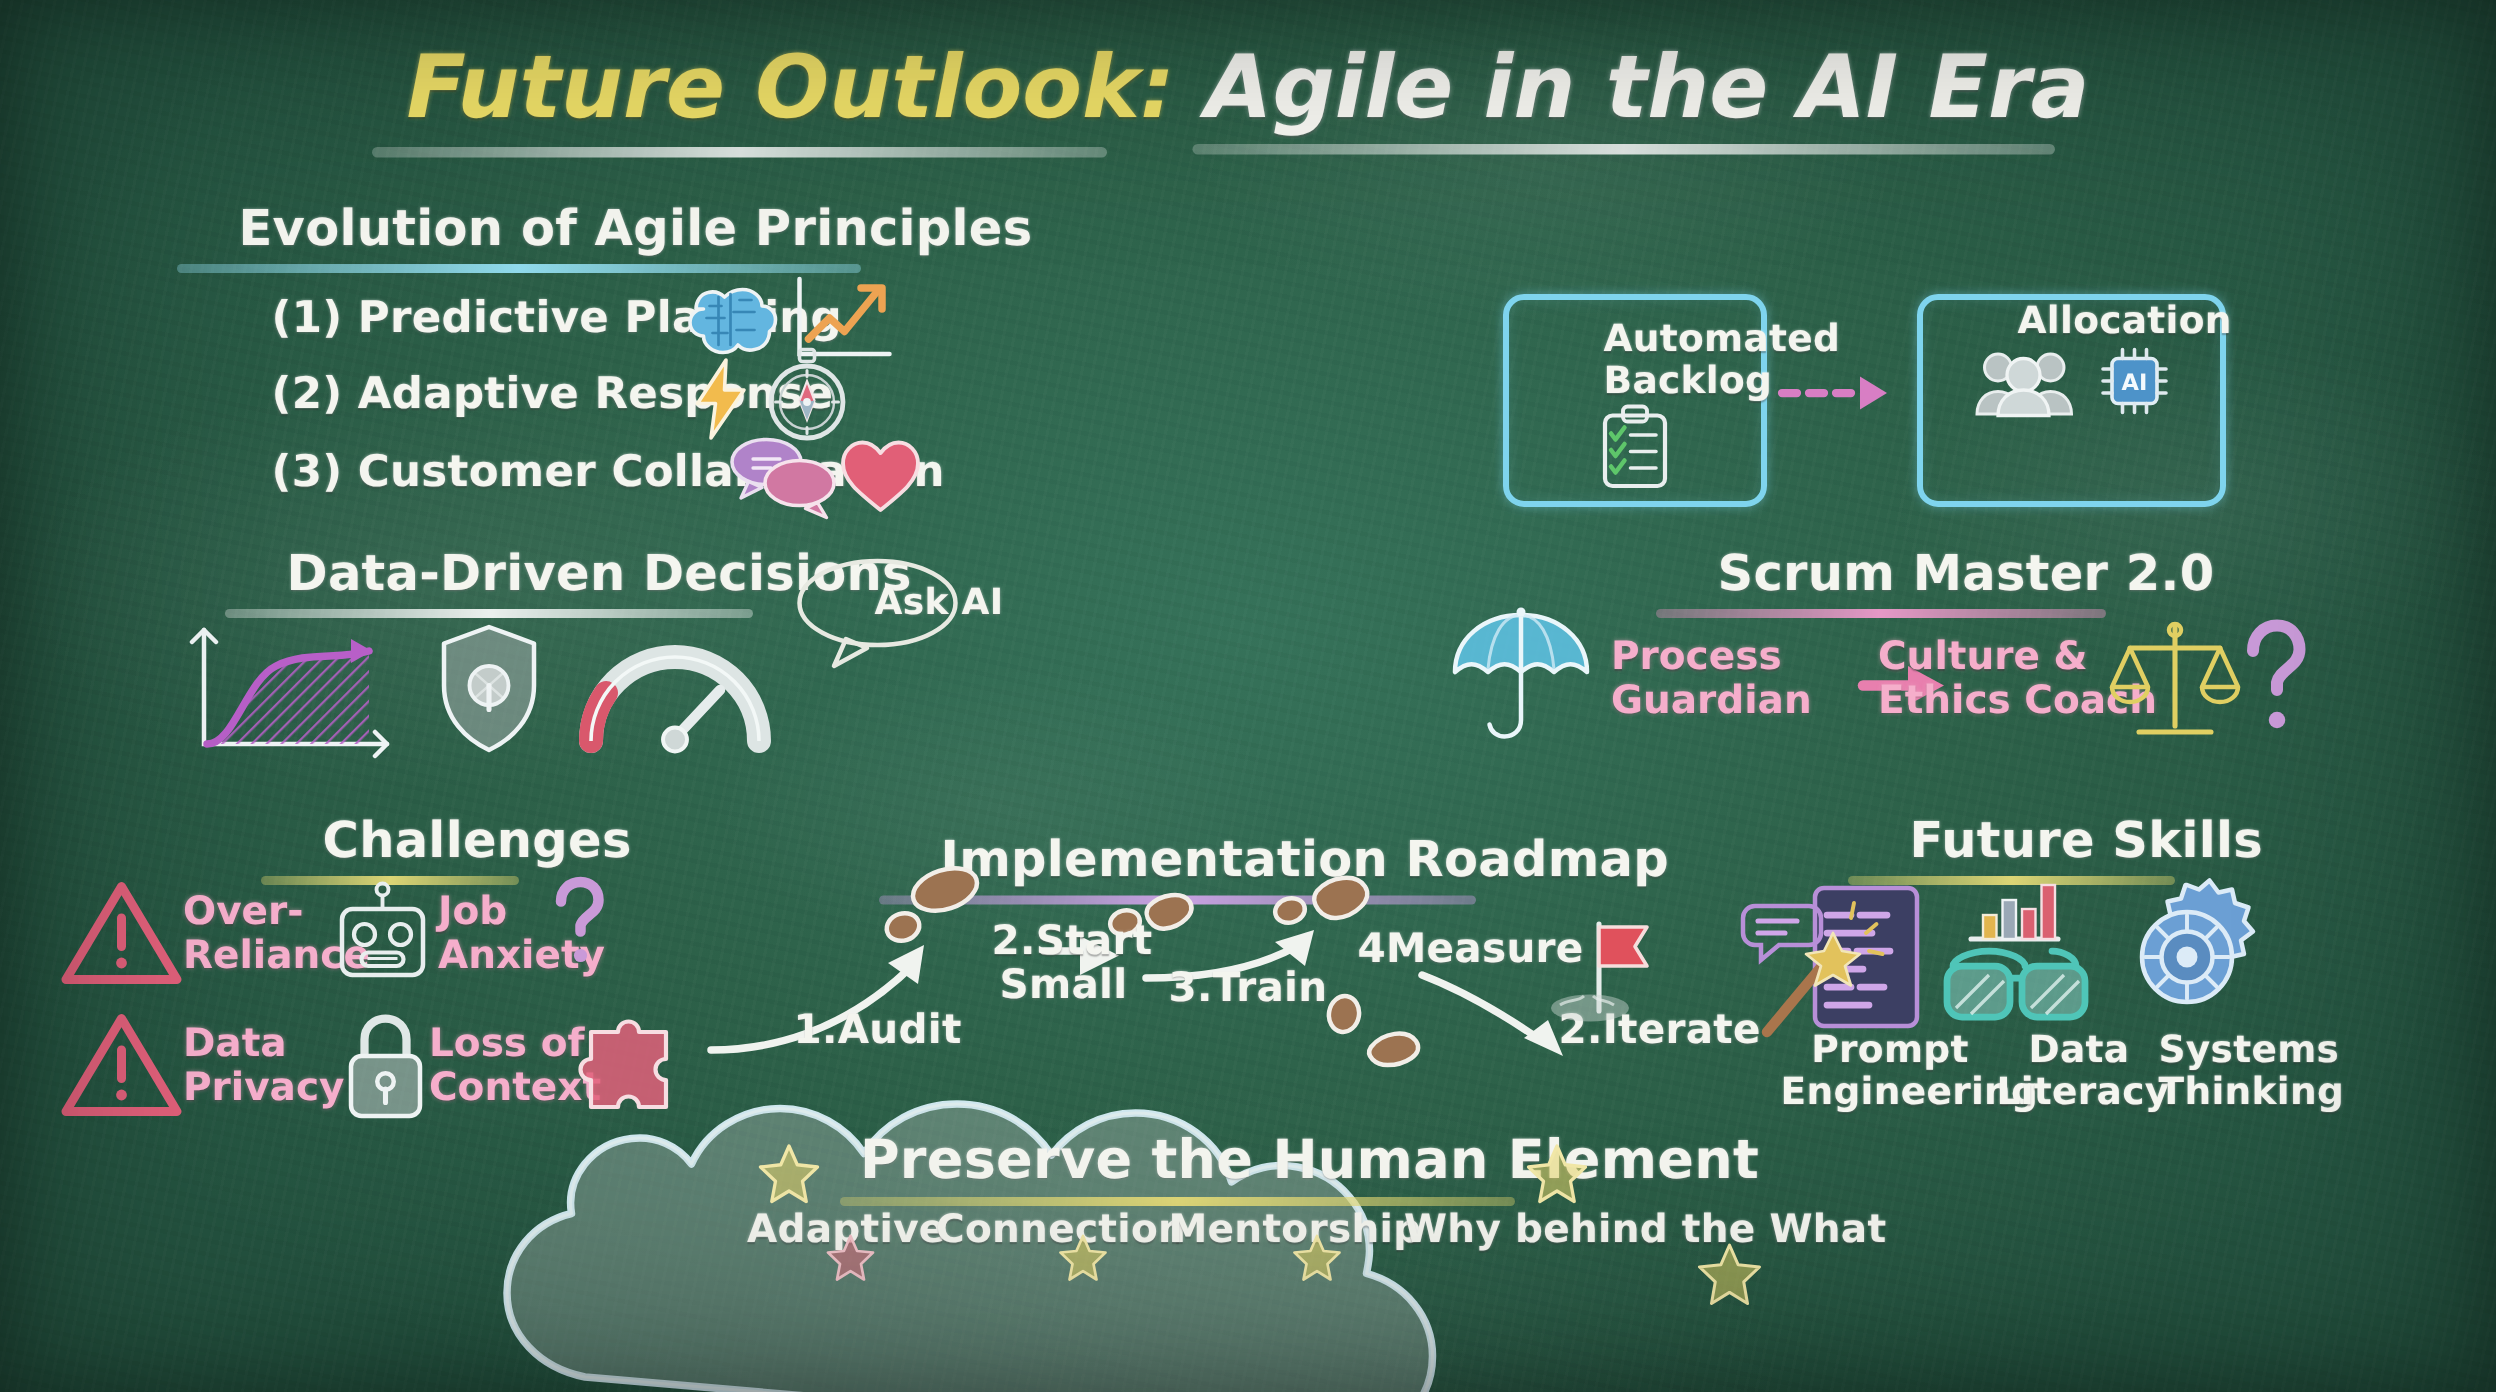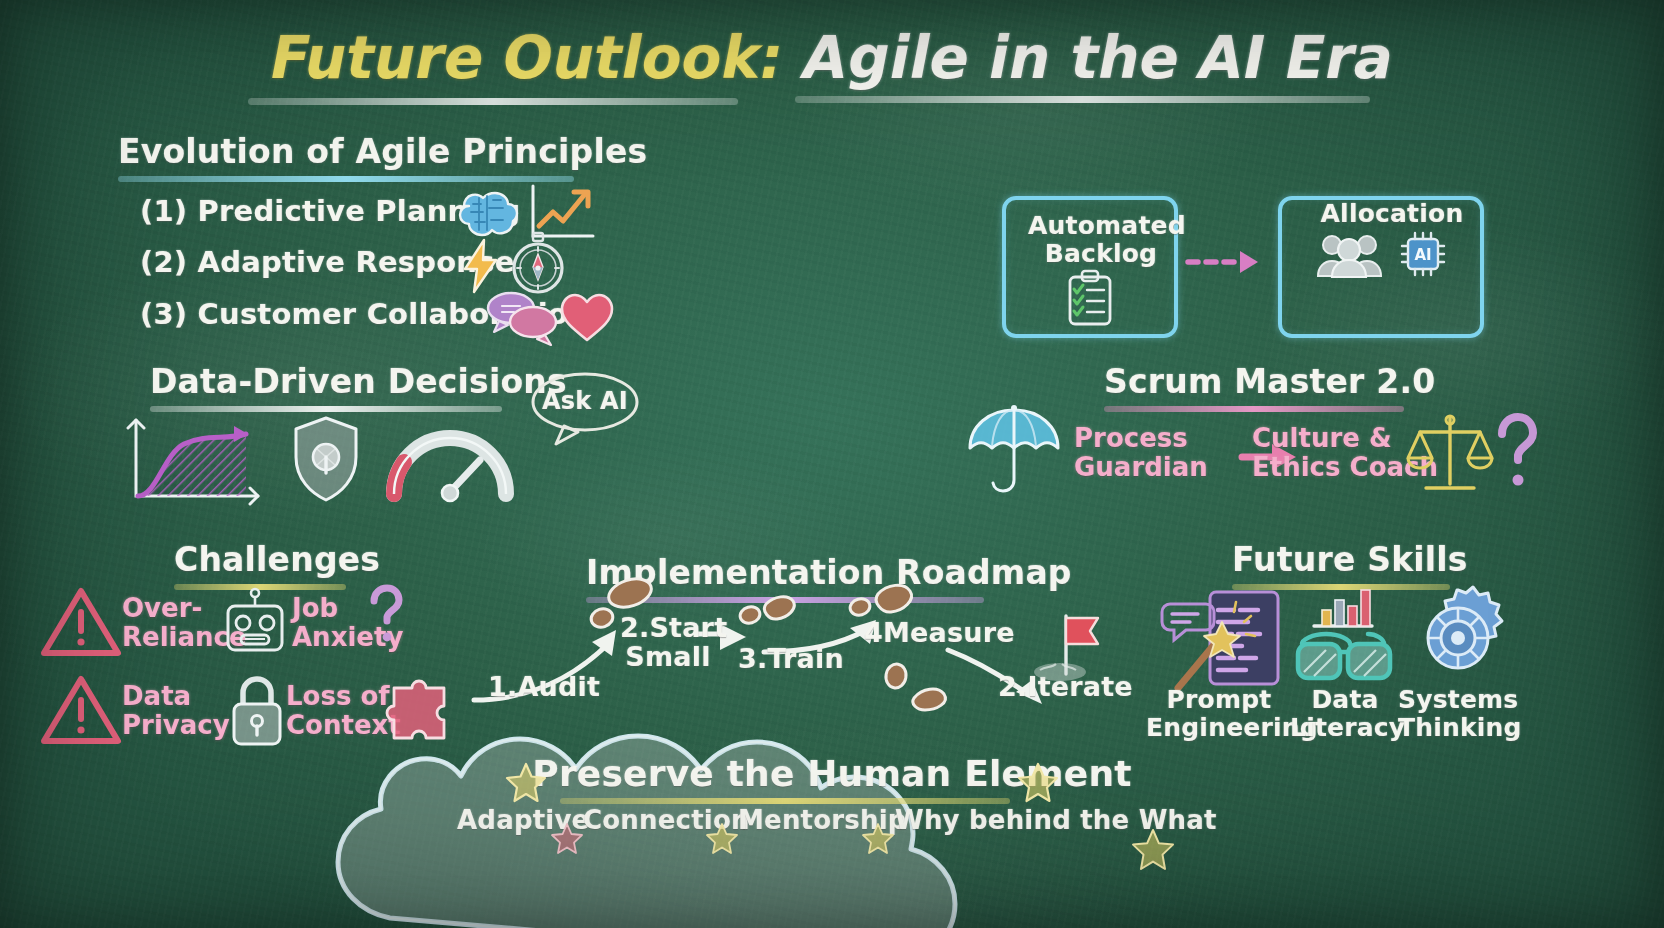--- a/index.html
+++ b/index.html
@@ -29,20 +29,21 @@
   }
   #board:after{
     content:"";position:absolute;inset:0;pointer-events:none;
     box-shadow:inset 0 0 160px rgba(0,0,0,.38), inset 0 0 50px rgba(0,0,0,.25);
   }
   .abs{position:absolute;}
   .chalk{
     color:#f4f5ef;
     text-shadow:0 0 2px rgba(255,255,255,.55), 0 1px 1px rgba(0,0,0,.35);
     letter-spacing:.2px;
+    margin-left:41px;
   }
   
   #title{
     left:0;top:24px;width:1664px;text-align:center;
     font-family:"DejaVu Sans", sans-serif;
     font-size:58px;font-weight:700;font-style:italic;
     white-space:nowrap;
   }
   #title .yellow{color:#f2e36a;text-shadow:0 0 3px rgba(242,227,106,.6),0 1px 1px rgba(0,0,0,.35);}
   #title .white{color:#fbfbf6;text-shadow:0 0 3px rgba(255,255,255,.55),0 1px 1px rgba(0,0,0,.35);}

